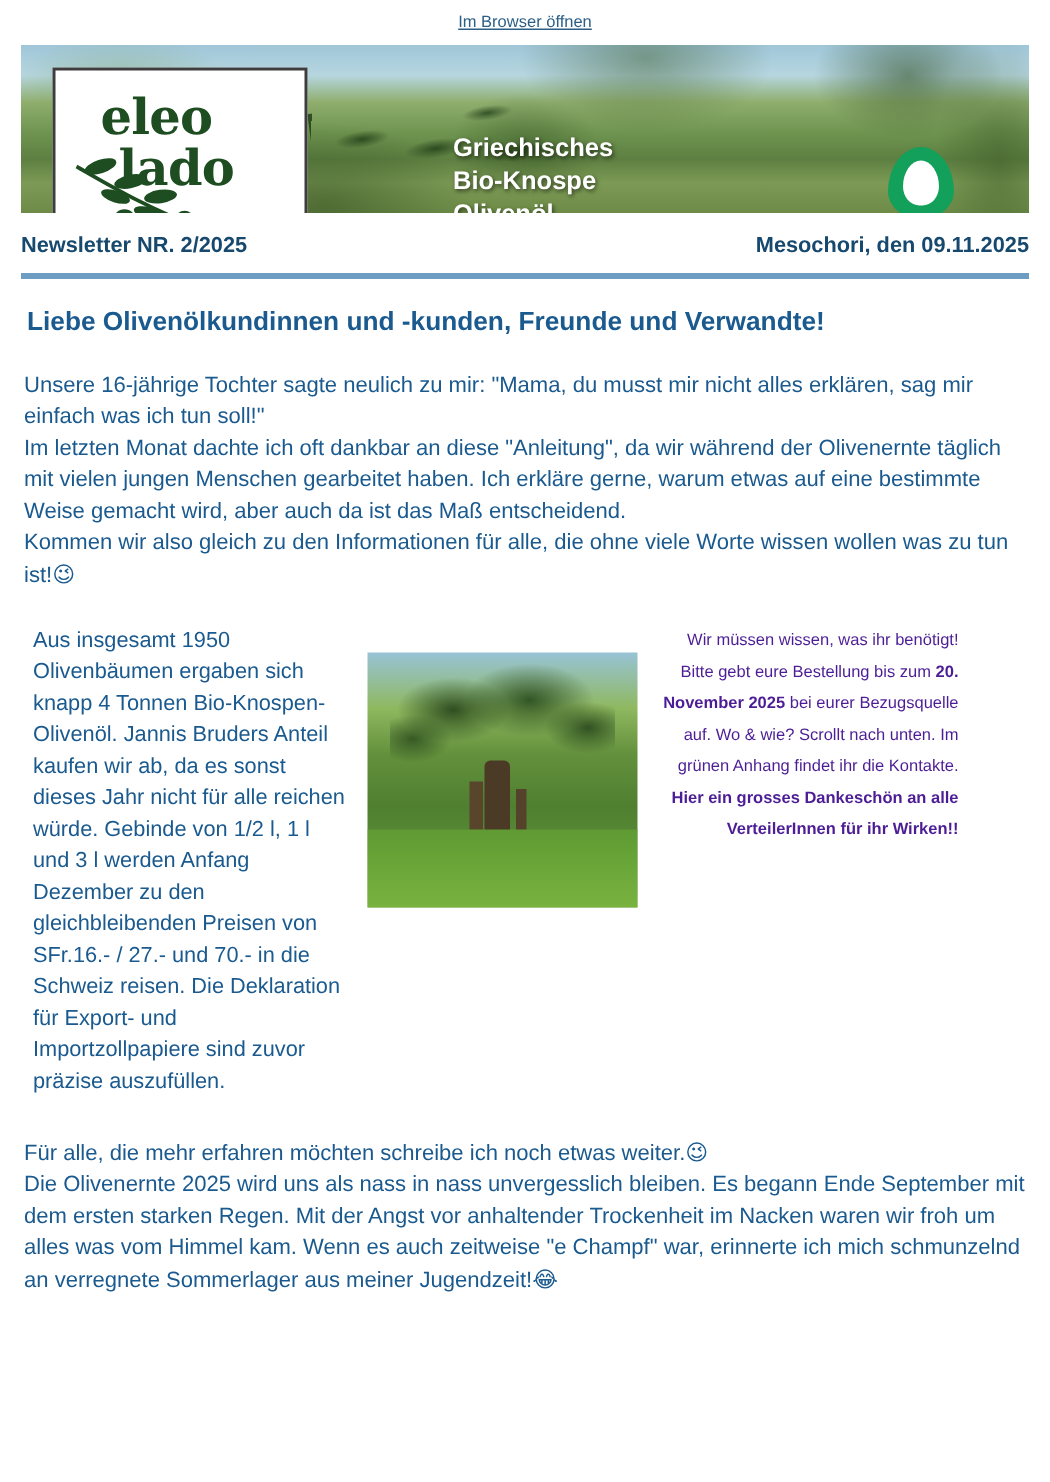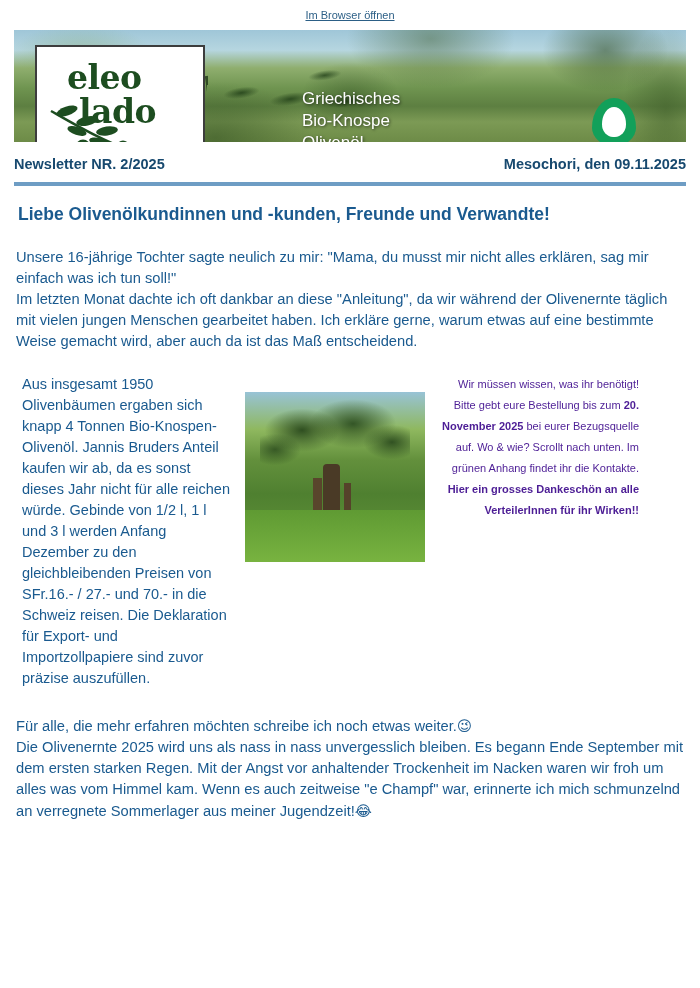--- a/index.html
+++ b/index.html
@@ -108,21 +108,21 @@
     top: 54px;
     width: 95px;
     height: 62px;
   }
   .hero-title {
     position: absolute;
     left: 288px;
     top: 58px;
     color: #ffffff;
     font-size: 17px;
-    font-weight: normal;
+    font-weight: bold;
     line-height: 22px;
     text-shadow: 1px 1px 3px rgba(0,0,0,0.6);
   }
   .bio-badge {
     position: absolute;
     right: 44px;
     top: 68px;
     width: 56px;
     text-align: center;
   }
@@ -310,20 +310,21 @@
     <span>Newsletter NR. 2/2025</span>
     <span>Mesochori, den 09.11.2025</span>
   </div>
   <div class="divider"></div>
 
   <div class="headline">Liebe Olivenölkundinnen und -kunden, Freunde und Verwandte!</div>
 
   <div class="intro">
     <p>Unsere 16-jährige Tochter sagte neulich zu mir: "Mama, du musst mir nicht alles erklären, sag mir einfach was ich tun soll!"</p>
     <p>Im letzten Monat dachte ich oft dankbar an diese "Anleitung", da wir während der Olivenernte täglich mit vielen jungen Menschen gearbeitet haben. Ich erkläre gerne, warum etwas auf eine bestimmte Weise gemacht wird, aber auch da ist das Maß entscheidend.</p>
+    <p><span>Kommen wir also gleich zu den Informationen für alle, die ohne viele Worte wissen wollen was zu tun ist!</span><span class="emoji">😉</span></p>
   </div>
 
   <div class="band">
     <div class="col-left">Aus insgesamt 1950 Olivenbäumen ergaben sich knapp 4 Tonnen Bio-Knospen-Olivenöl. Jannis Bruders Anteil kaufen wir ab, da es sonst dieses Jahr nicht für alle reichen würde. Gebinde von 1/2 l, 1 l und 3 l werden Anfang Dezember zu den gleichbleibenden Preisen von SFr.16.- / 27.- und 70.- in die Schweiz reisen. Die Deklaration für Export- und Importzollpapiere sind zuvor präzise auszufüllen.</div>
 
     <div class="col-photo">
       <div class="photo">
         <div class="photo-tree"></div>
         <div class="photo-trunk"></div>
         <div class="photo-grass"></div>

